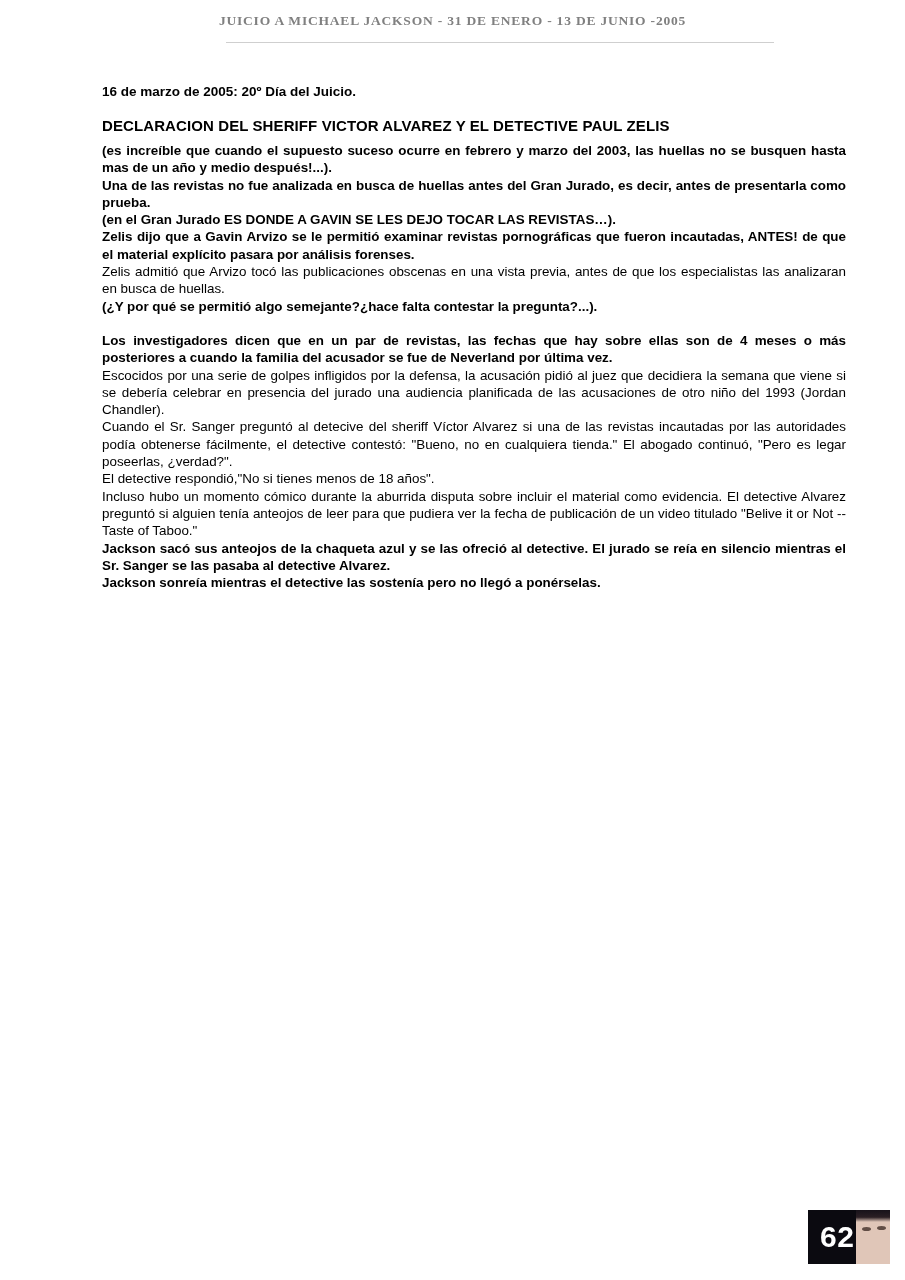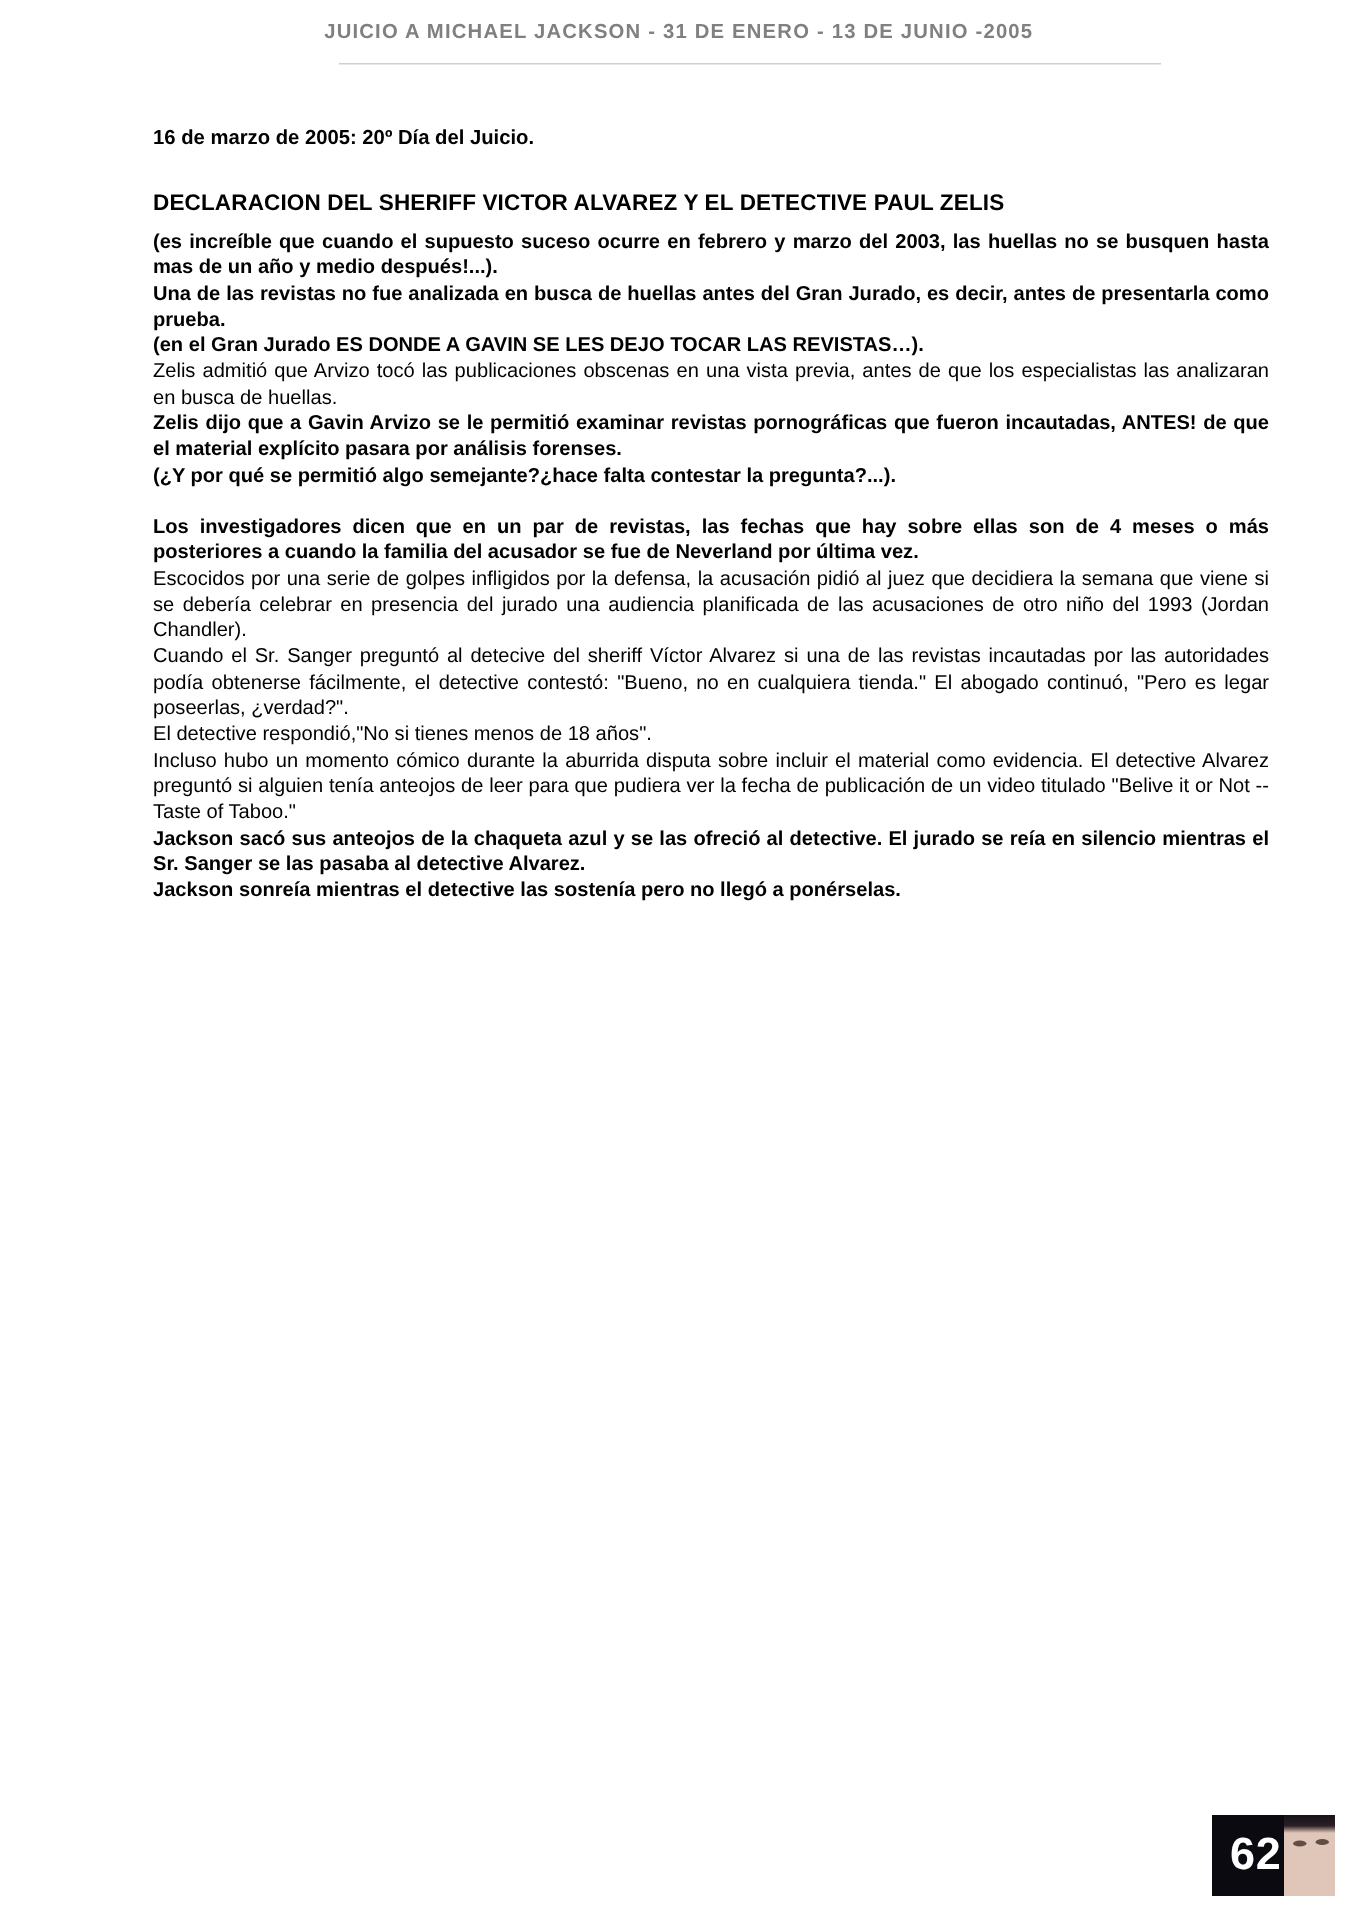--- a/index.html
+++ b/index.html
@@ -16,20 +16,21 @@
     overflow: hidden;
   }
 
   
   .page-header {
     position: absolute;
     left: 0;
     top: 0;
     width: 905px;
     height: 60px;
+    font-family: Liberation Serif, serif;
   }
   .header-title {
     position: absolute;
     left: 0;
     top: 13px;
     width: 905px;
     text-align: center;
     font-size: 13.5px;
     font-weight: bold;
     color: #808080;
@@ -50,21 +51,21 @@
     position: absolute;
     left: 102px;
     top: 83px;
     width: 744px;
   }
 
   .date-line {
     font-size: 13.5px;
     font-weight: bold;
     line-height: 17px;
-    margin: 0 0 26px 0;
+    margin: 0 0 16px 0;
   }
 
   .section-heading {
     font-size: 15px;
     font-weight: bold;
     line-height: 19px;
     margin: 12px 0 7px 0;
     letter-spacing: 0.1px;
   }
 
@@ -163,23 +164,23 @@
   <div class="section-heading">DECLARACION DEL SHERIFF VICTOR ALVAREZ Y EL DETECTIVE PAUL ZELIS</div>
 
 
   <p class="para bold">(es increíble que cuando el supuesto suceso ocurre en febrero y marzo del 2003, las huellas no se busquen hasta mas de un año y medio después!...).</p>
 
   <p class="para bold">Una de las revistas no fue analizada en busca de huellas antes del Gran Jurado, es decir, antes de presentarla como prueba.</p>
 
   <p class="para bold">(en el Gran Jurado ES DONDE A GAVIN SE LES DEJO TOCAR LAS REVISTAS…).</p>
 
 
+  <p class="para bold">Zelis dijo que a Gavin Arvizo se le permitió examinar revistas pornográficas que fueron incautadas, ANTES! de que el material explícito pasara por análisis forenses.</p>
+
   <p class="para">Zelis admitió que Arvizo tocó las publicaciones obscenas en una vista previa, antes de que los especialistas las analizaran en busca de huellas.</p>
-
-  <p class="para bold">Zelis dijo que a Gavin Arvizo se le permitió examinar revistas pornográficas que fueron incautadas, ANTES! de que el material explícito pasara por análisis forenses.</p>
 
   <p class="para bold">(¿Y por qué se permitió algo semejante?¿hace falta contestar la pregunta?...).</p>
 
   <div class="spacer-para"></div>
 
   <p class="para bold">Los investigadores dicen que en un par de revistas, las fechas que hay sobre ellas son de 4 meses o más posteriores a cuando la familia del acusador se fue de Neverland por última vez.</p>
 
   <p class="para">Escocidos por una serie de golpes infligidos por la defensa, la acusación pidió al juez que decidiera la semana que viene si se debería celebrar en presencia del jurado una audiencia planificada de las acusaciones de otro niño del 1993 (Jordan Chandler).</p>
 
   <p class="para">Cuando el Sr. Sanger preguntó al detecive del sheriff Víctor Alvarez si una de las revistas incautadas por las autoridades podía obtenerse fácilmente, el detective contestó: "Bueno, no en cualquiera tienda." El abogado continuó, "Pero es legar poseerlas, ¿verdad?".</p>

